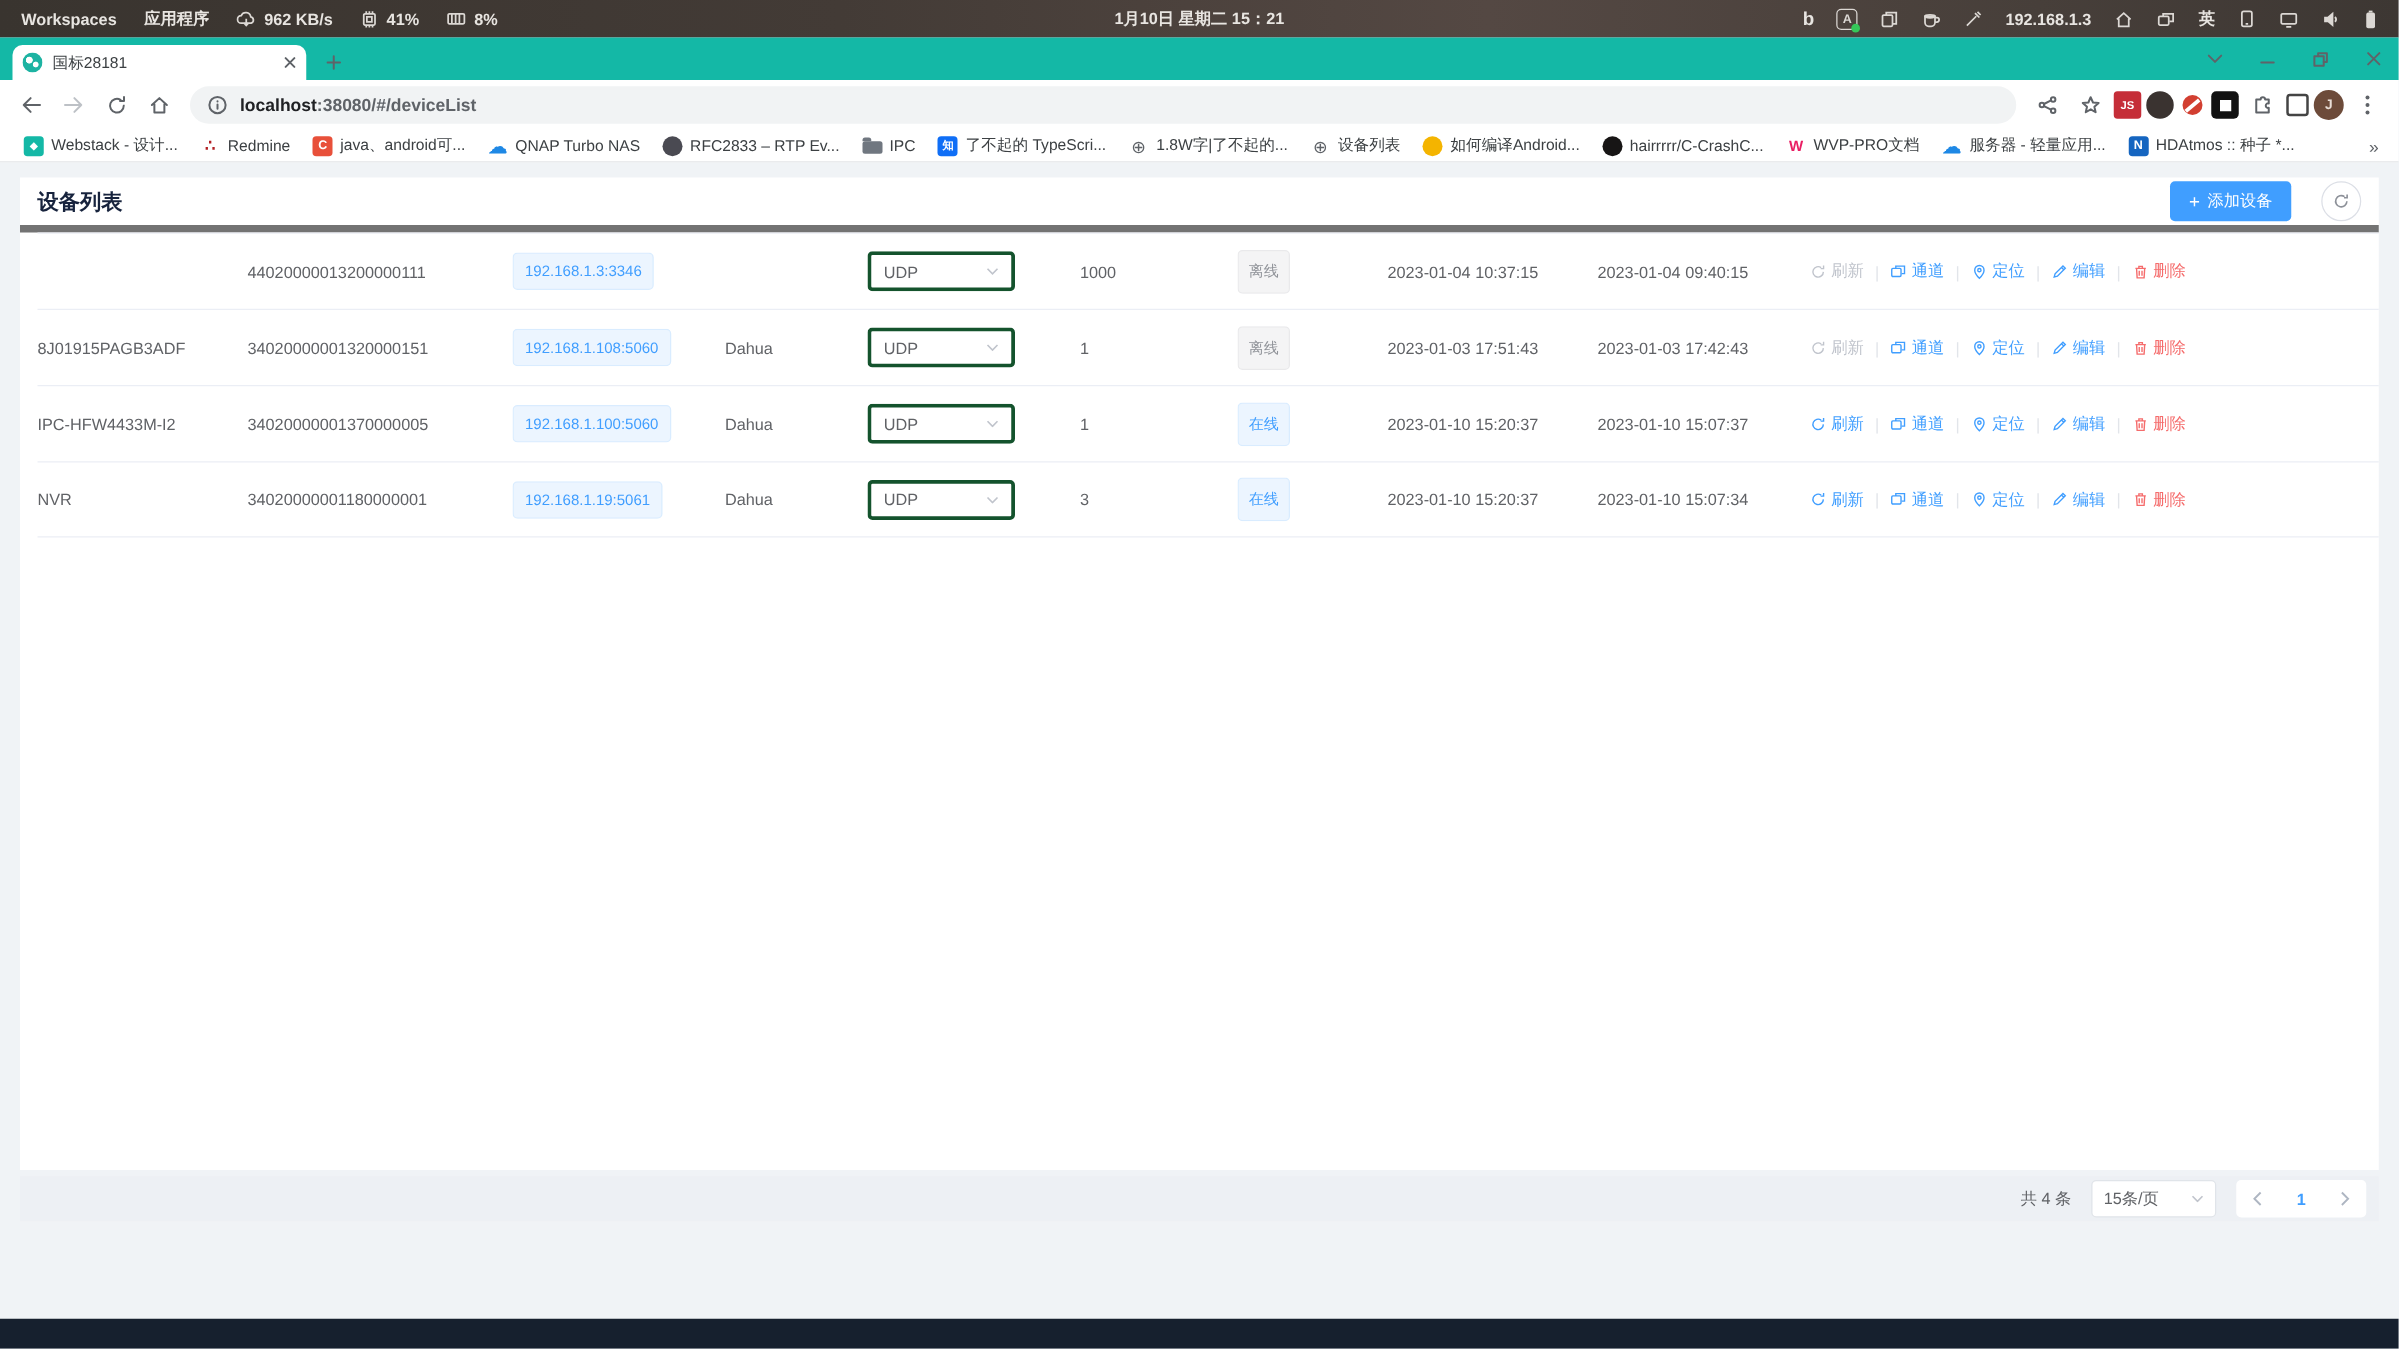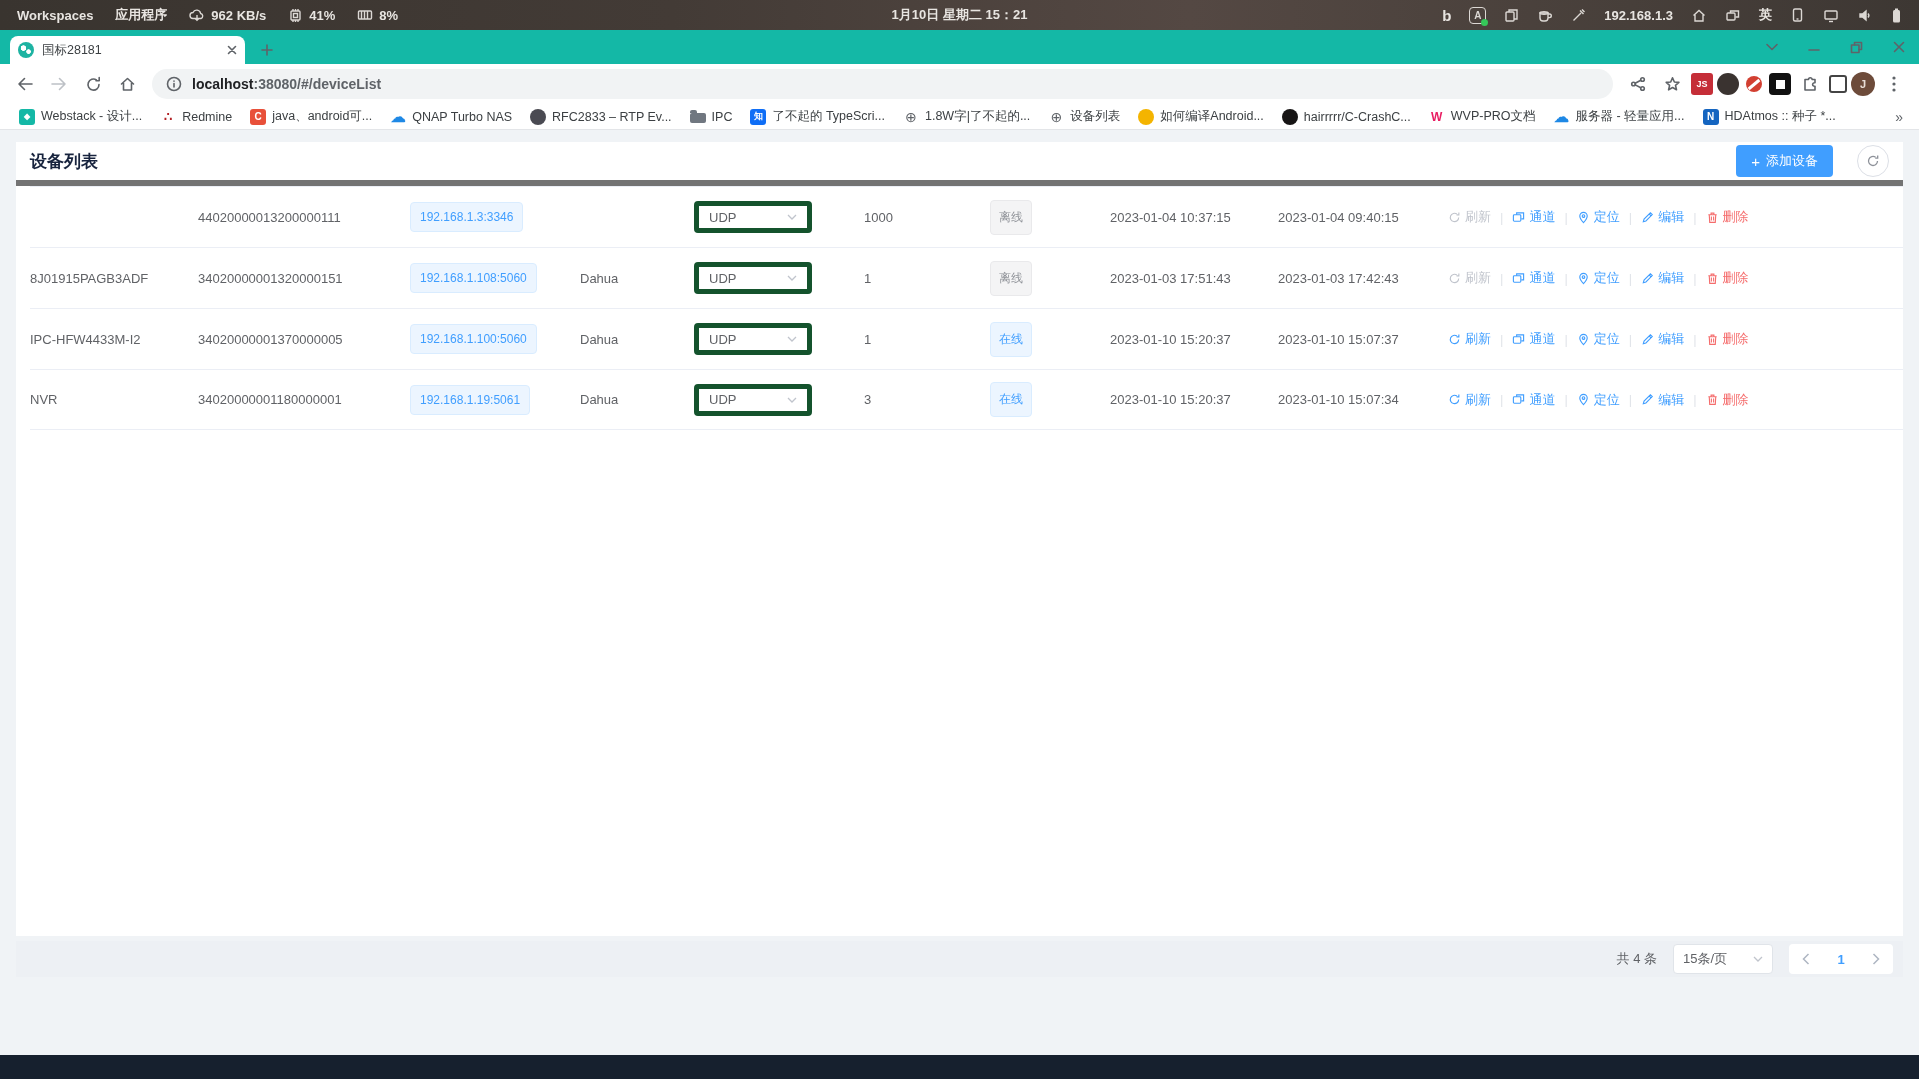--- a/index.html
+++ b/index.html
@@ -94,21 +94,21 @@
   .td,.hc { padding-right:10px; white-space:nowrap; overflow:hidden; }
   .c0{width:168px} .c1{width:212px} .c2{width:170px} .c3{width:114px} .c4{width:170px}
   .c5{width:126px} .c6{width:120px} .c7{width:168px} .c8{width:170px} .c9{flex:1}
 
   .tag-addr { display:inline-block; background:#ecf5ff; border:1px solid #d9ecff; color:#409eff;
               border-radius:4px; padding:7px 9px; font-size:12px; }
   .tag { display:inline-block; min-width:42px; text-align:center; border-radius:4px; padding:8px 8px; font-size:12px; }
   .tag.off { background:#f4f4f5; border:1px solid #e9e9eb; color:#909399; }
   .tag.on  { background:#ecf5ff; border:1px solid #d9ecff; color:#409eff; }
 
-  .select { width:118px; height:32px; border:5px solid #14532d; border-radius:4px; background:#fff;
+  .select { width:118px; height:32px; border:3px solid #14532d; border-radius:4px; background:#fff;
             display:inline-flex; align-items:center; justify-content:space-between; padding:0 10px;
             color:#606266; font-size:13px; cursor:pointer; }
 
   .ops { display:flex; align-items:center; }
   .op { display:inline-flex; align-items:center; gap:4px; color:#409eff; cursor:pointer; font-size:13px; }
   .op svg { stroke:currentColor; fill:none; stroke-width:1.2; }
   .op.danger { color:#f56c6c; }
   .op.disabled { color:#c0c4cc; cursor:not-allowed; }
   .sep { color:#e2e5ea; margin:0 9px; }
   .sep::before { content:"|"; }

